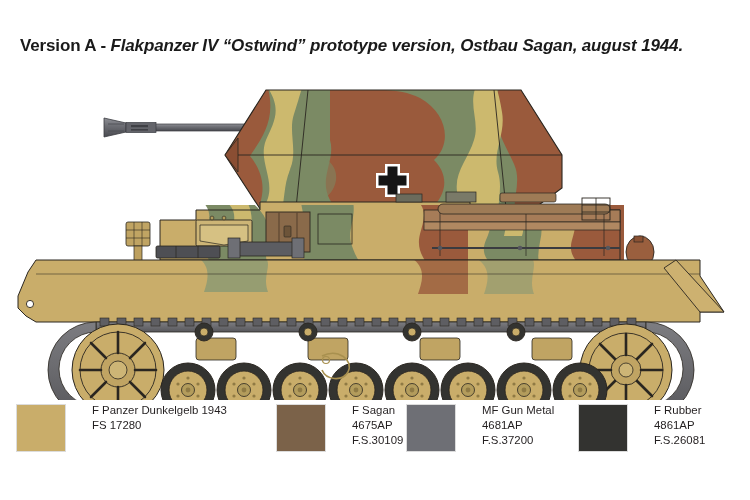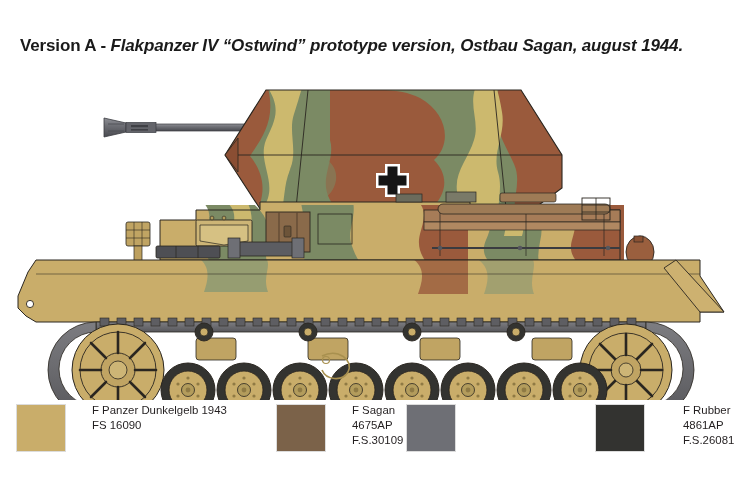--- a/index.html
+++ b/index.html
@@ -48,21 +48,21 @@
     font-size:11.4px;
     line-height:15.2px;
     color:#231f20;
     white-space:nowrap;
     padding-top:1px;
   }
   .legend-text div{display:block;}
   #li0{left:16px;}
   #li1{left:276px;}
   #li2{left:406px;}
-  #li3{left:595px;gap:12px;}
+  #li3{left:578px;}
 </style>
 </head>
 <body>
 
 <div id="page">
 
   <div id="caption">
     <span class="ver">Version A</span><span class="dash"> - </span><span class="desc">Flakpanzer IV “Ostwind” prototype version, Ostbau Sagan, august 1944.</span>
   </div>
 
@@ -477,35 +477,40 @@
 
   </svg>
   </div>
 
   <div id="legend">
 
     <div class="legend-item" id="li0">
       <div class="swatch" style="background:#c9ad6a;"></div>
       <div class="legend-text">
         <div>F Panzer Dunkelgelb 1943</div>
-        <div>FS 16090</div>
+        <div>FS 17280</div>
       </div>
     </div>
 
     <div class="legend-item" id="li1">
       <div class="swatch" style="background:#7b6249;"></div>
       <div class="legend-text">
         <div>F Sagan</div>
         <div>4675AP</div>
         <div>F.S.30109</div>
       </div>
     </div>
 
     <div class="legend-item" id="li2">
       <div class="swatch" style="background:#6e6f75;"></div>
+      <div class="legend-text">
+        <div>MF Gun Metal</div>
+        <div>4681AP</div>
+        <div>F.S.37200</div>
+      </div>
     </div>
 
     <div class="legend-item" id="li3">
       <div class="swatch" style="background:#333330;"></div>
       <div class="legend-text">
         <div>F Rubber</div>
         <div>4861AP</div>
         <div>F.S.26081</div>
       </div>
     </div>

